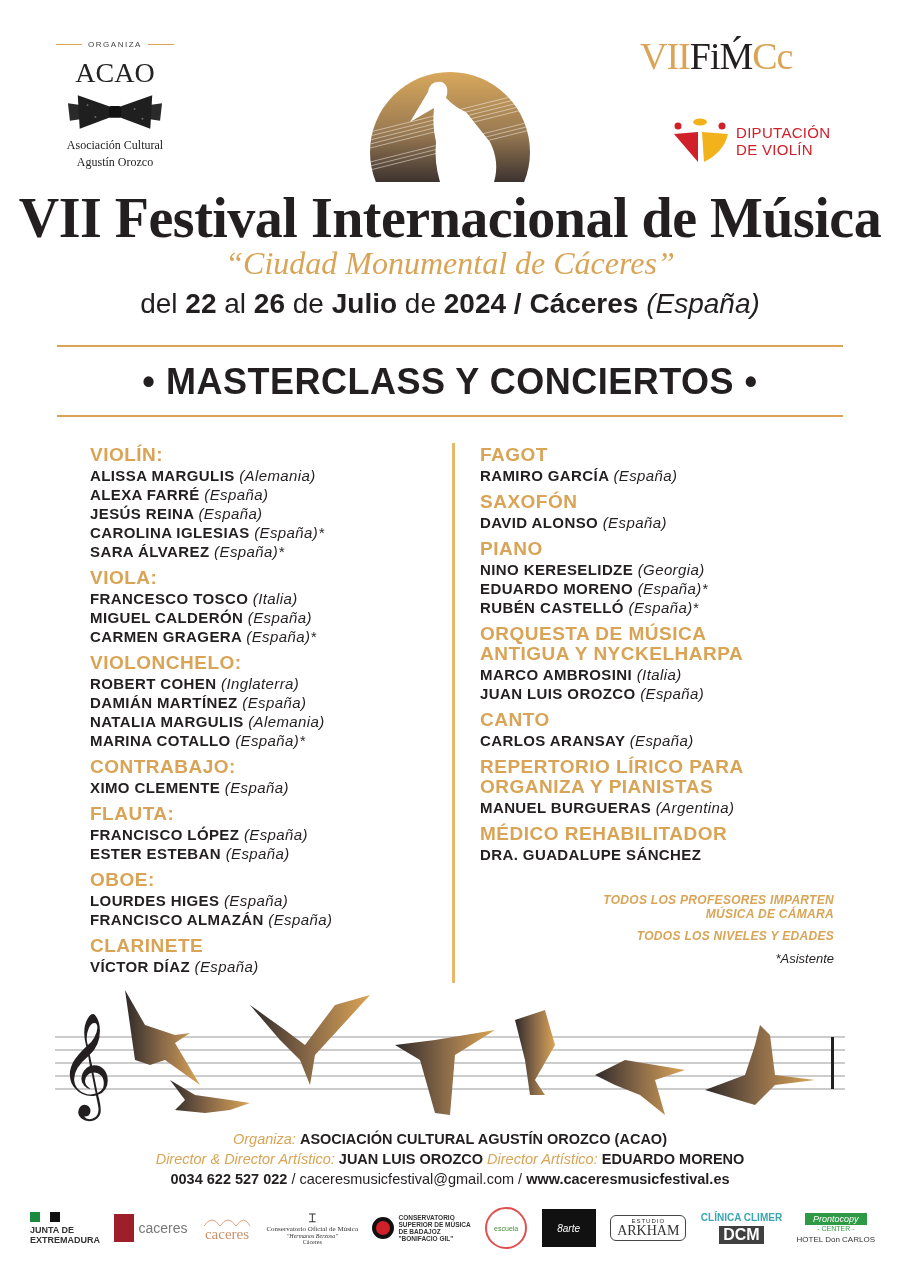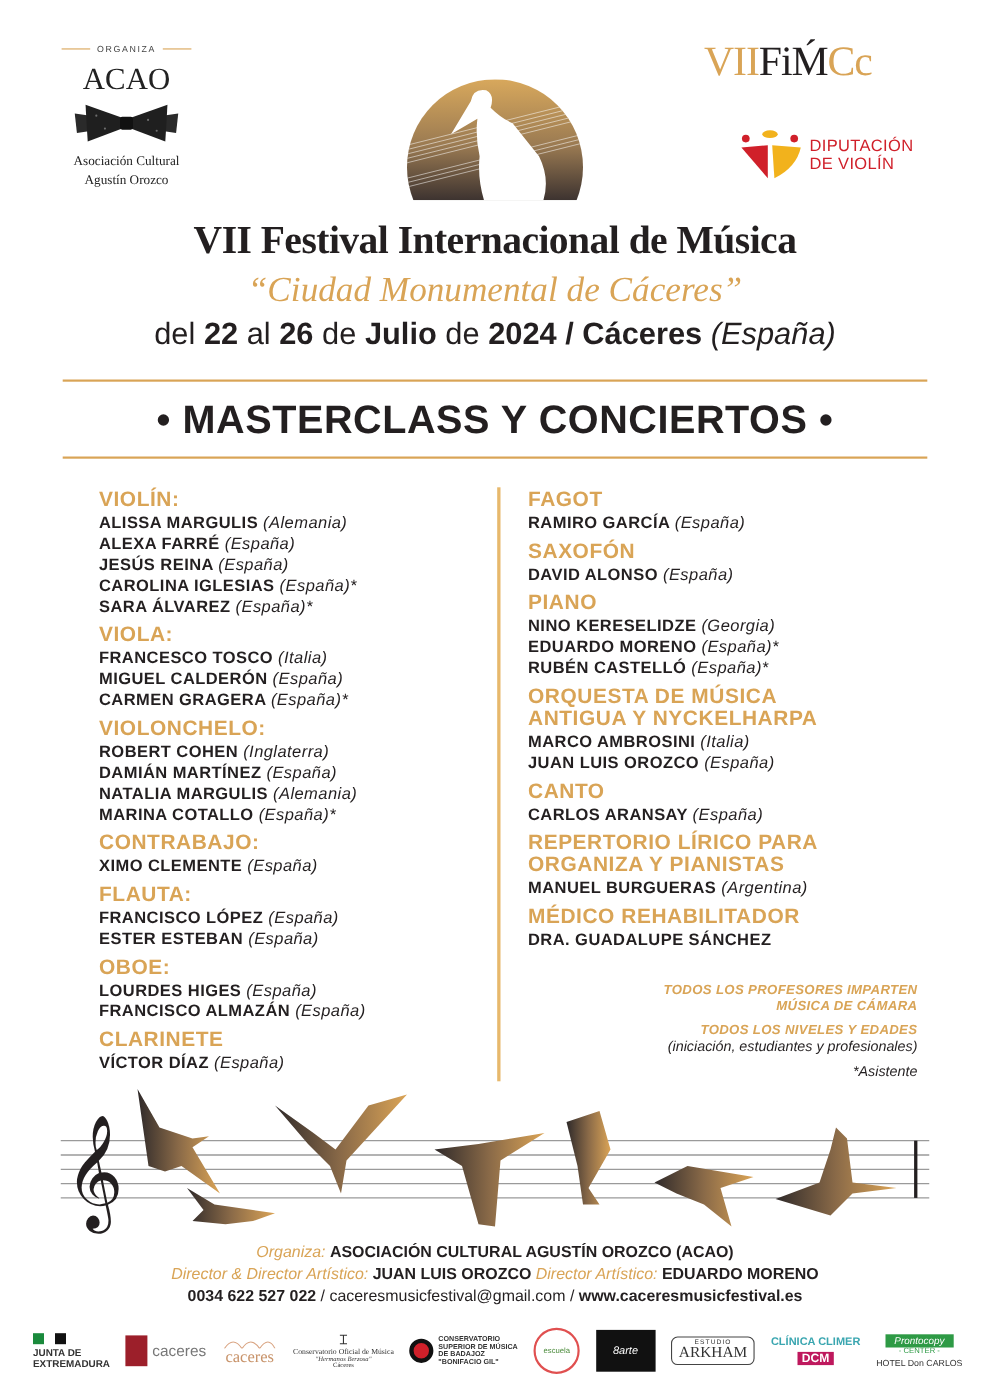--- a/index.html
+++ b/index.html
@@ -18,21 +18,21 @@
   
   #stork-circle { left: 370px; top: 72px; width: 160px; height: 110px; }
 
   
   #fimcc { left: 640px; top: 36px; font-family: "Liberation Serif", "DejaVu Serif", serif; font-weight: normal; font-size: 38px; letter-spacing: -1px; line-height: 40px; }
   #fimcc .g { color: #d9a456; } #fimcc .b { color: #231f20; }
   #dipu { left: 672px; top: 118px; display: flex; align-items: center; gap: 6px; }
   #dipu .txt { color: #d0202a; font-size: 15px; line-height: 17px; letter-spacing: 0.3px; }
 
   
-  #title { left: 0; top: 193px; width: 900px; text-align: center; font-family: "Liberation Serif", "DejaVu Serif", serif; font-weight: bold; font-size: 36px; color: #231f20; letter-spacing: -0.5px; line-height: 50px; }
+  #title { left: 0; top: 193px; width: 900px; text-align: center; font-family: "Liberation Serif", "DejaVu Serif", serif; font-weight: bold; font-size: 56px; color: #231f20; letter-spacing: -0.5px; line-height: 50px; }
   #subtitle { left: 0; top: 243px; width: 900px; text-align: center; font-family: "Liberation Serif", "DejaVu Serif", serif; font-style: italic; font-size: 32px; color: #d9a456; line-height: 40px; }
   #dates { left: 0; top: 284px; width: 900px; text-align: center; font-size: 28px; color: #231f20; line-height: 40px; }
   #dates b { font-weight: bold; }
   #dates i { font-style: italic; }
 
   .hr-gold { left: 57px; width: 786px; height: 2px; background: #d9a456; }
   #banner { left: 0; top: 358px; width: 900px; text-align: center; font-weight: 900; font-size: 36px; color: #231f20; letter-spacing: 0.5px; line-height: 48px; }
 
   
   .col { top: 444px; text-align: left; }
@@ -194,21 +194,20 @@
     <div class="person"><span>MANUEL BURGUERAS</span> <i>(Argentina)</i></div>
     <div class="sec-h">MÉDICO REHABILITADOR</div>
     <div class="person"><span>DRA. GUADALUPE SÁNCHEZ</span></div>
   </div>
 
 <div id="notes" class="abs">
   <div class="gi">TODOS LOS PROFESORES IMPARTEN</div>
   <div class="gi">MÚSICA DE CÁMARA</div>
   <div class="sp"></div>
   <div class="gi">TODOS LOS NIVELES Y EDADES</div>
-  <div class="bi">(iniciación, estudiantes y profesionales)</div>
   <div class="bi ast">*Asistente</div>
 </div>
 
 <svg id="staff" class="abs" viewBox="0 0 790 145">
   <defs>
     <linearGradient id="sg" x1="0" y1="0" x2="1" y2="0">
       <stop offset="0" stop-color="#2f2a2a"></stop>
       <stop offset="0.5" stop-color="#8a6a48"></stop>
       <stop offset="1" stop-color="#dba456"></stop>
     </linearGradient>
@@ -286,20 +285,20 @@
     <span style="width:54px;height:38px;background:#111;color:#fff;display:flex;align-items:center;justify-content:center;font-size:10px;font-style:italic">8arte</span>
   </div>
   <div class="sp-logo">
     <div style="border:1.5px solid #444;border-radius:6px;padding:2px 6px;">
       <div style="font-size:6px;letter-spacing:1px">ESTUDIO</div>
       <div style="font-family:'Liberation Serif',serif;font-size:14px;line-height:14px">ARKHAM</div>
     </div>
   </div>
   <div class="sp-logo">
     <span style="color:#3aa6b0;font-size:10px;font-weight:bold">CLÍNICA CLIMER</span>
-    <span style="background:#be185d;color:#fff;font-weight:900;font-size:11px;padding:0 4px;margin-top:3px">DCM</span>
+    <span style="background:#404040;color:#fff;font-weight:900;font-size:16px;padding:0 4px;margin-top:3px">DCM</span>
   </div>
   <div class="sp-logo">
     <span style="background:#2e9a45;color:#fff;font-style:italic;font-size:9px;padding:1px 8px">Prontocopy</span>
     <span style="color:#2e9a45;font-size:7px">- CENTER -</span>
     <span style="font-size:8px;margin-top:3px">HOTEL Don CARLOS</span>
   </div>
 </div>
 
 </body></html>

